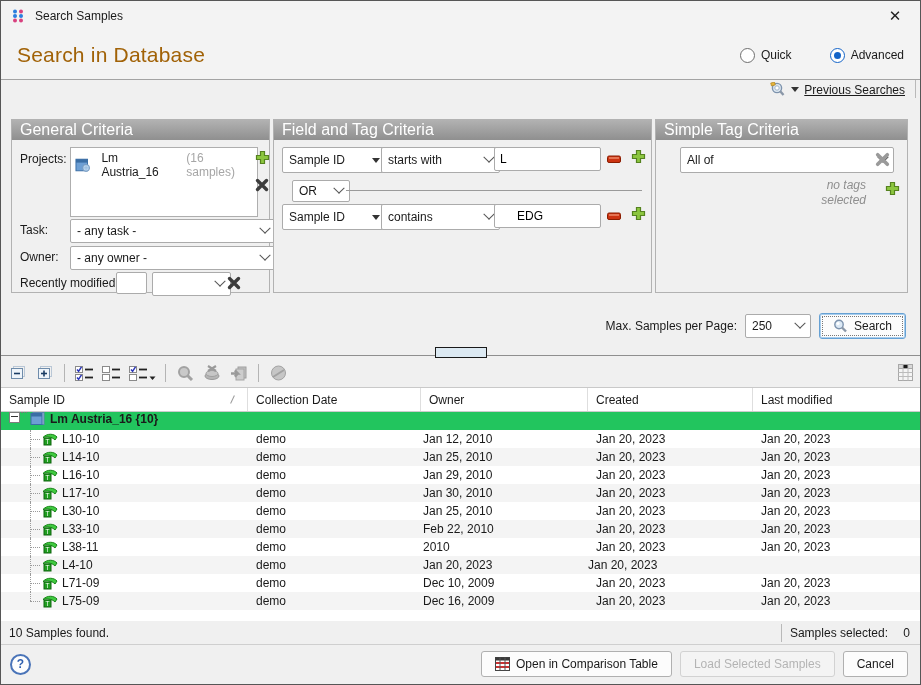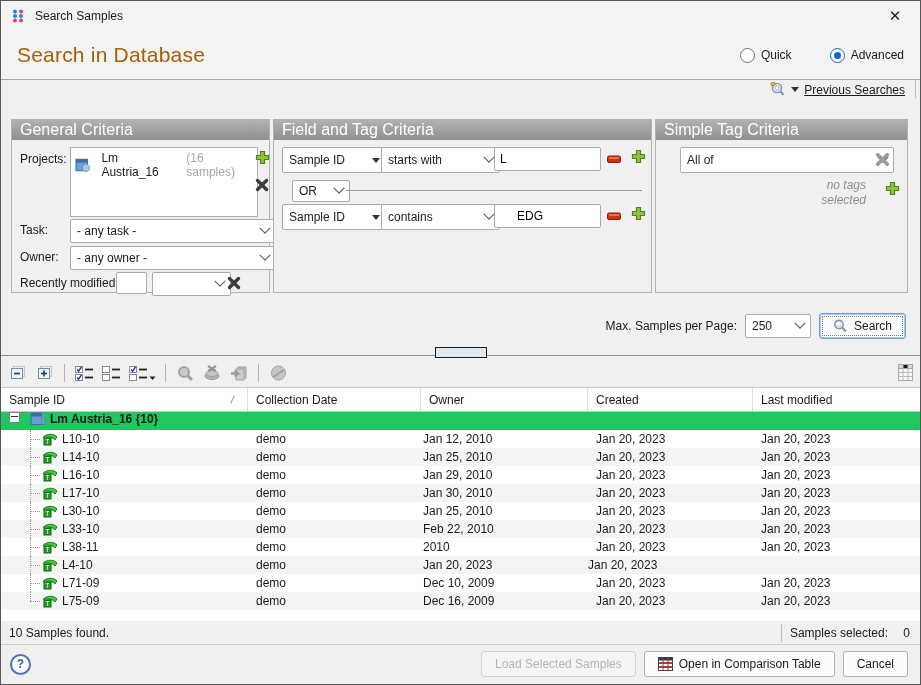--- a/index.html
+++ b/index.html
@@ -603,31 +603,31 @@
     <span>10 Samples found.</span>
     <div class="status-right">
       <div class="vsep"></div>
       <span>Samples selected:</span>
       <span class="sel-count">0</span>
     </div>
   </div>
 
   <div class="footer">
     <span class="help-btn">?</span>
-    <button class="btn disabled">
-      <span>Load Selected Samples</span>
-    </button>
     <button class="btn">
       <svg width="15" height="14" viewBox="0 0 15 14">
         <rect x="0.5" y="0.5" width="14" height="13" fill="#fff" stroke="#444"></rect>
         <rect x="0.5" y="0.5" width="14" height="3" fill="#3a3a3a"></rect>
         <rect x="1" y="5" width="13" height="2" fill="#cc3333"></rect>
         <rect x="1" y="9" width="13" height="2" fill="#cc3333"></rect>
         <path d="M5 .5 v13 M10 .5 v13" stroke="#555"></path>
       </svg>
       <span>Open in Comparison Table</span>
     </button>
+    <button class="btn disabled">
+      <span>Load Selected Samples</span>
+    </button>
     <button class="btn">
       <span>Cancel</span>
     </button>
   </div>
 
 </div>
 
 </body></html>

